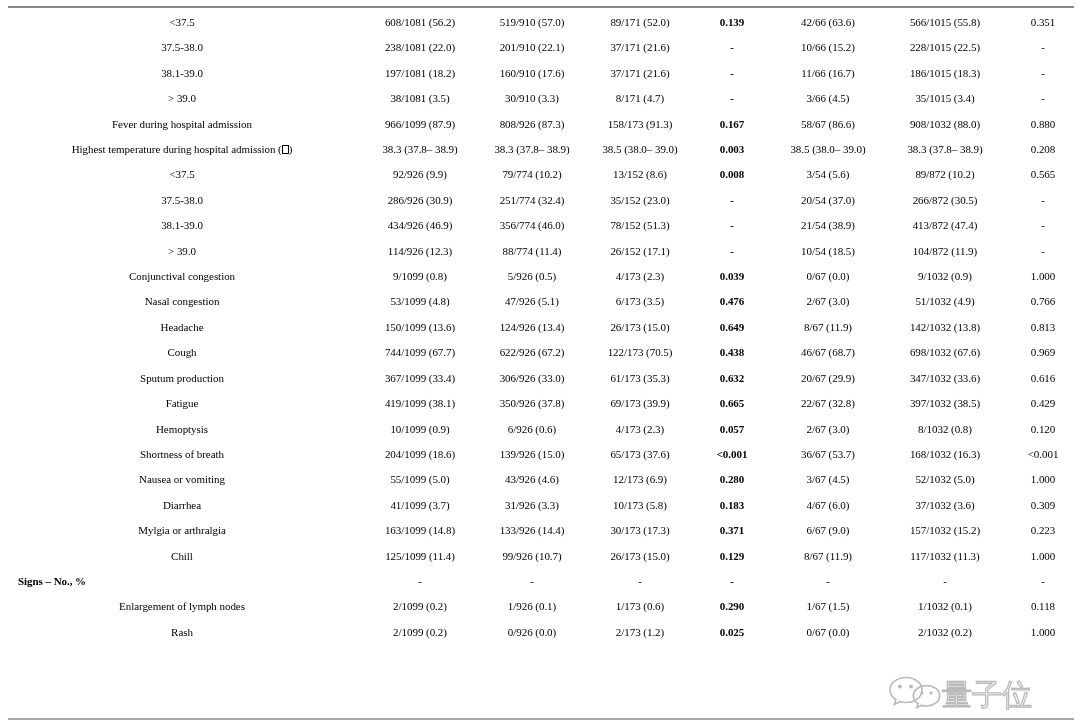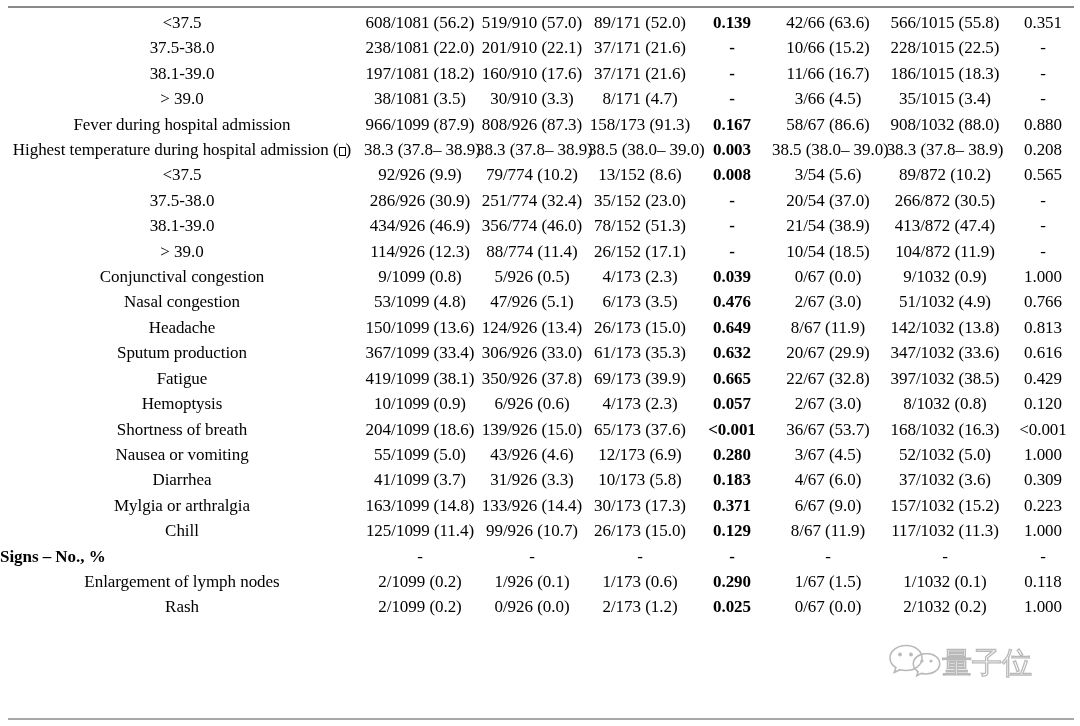--- a/index.html
+++ b/index.html
@@ -34,21 +34,21 @@
   .rule.top { top: 6px; }
   .rule.bottom { top: 718px; border-top: 2px solid #a8a8a8; }
 
   table.tbl {
     position: absolute;
     top: 10px;
     left: 0;
     width: 1080px;
     border-collapse: collapse;
     table-layout: fixed;
-    font-size: 17px;
+    font-size: 11px;
   }
 
   table.tbl td {
     padding: 0;
     height: 25.4px;
     line-height: 25.4px;
     vertical-align: middle;
     white-space: nowrap;
     overflow: visible;
     letter-spacing: -0.05px;
@@ -63,21 +63,21 @@
   col.c-d4    { width: 112px; }
   col.c-d5    { width: 122px; }
   col.c-p2    { width: 74px; }
 
   td.label {
     text-align: center;
     padding-right: 0;
   }
   td.label.bold {
     text-align: left;
-    padding-left: 0;
+    padding-left: 18px;
     font-weight: bold;
   }
   td.val {
     text-align: center;
   }
   
   td.d1 { padding-right: 8px; }
   td.d2 { padding-right: 6px; }
   td.d3 { padding-right: 4px; }
   td.p1 { padding-right: 2px; font-weight: bold; }
@@ -91,21 +91,21 @@
     height: 9px;
     border: 1px solid #000;
     vertical-align: -1px;
     box-sizing: border-box;
   }
 
   
   #watermark {
     position: absolute;
     left: 884px;
-    top: 637px;
+    top: 669px;
     width: 190px;
     height: 44px;
     pointer-events: none;
     opacity: 0.62;
   }
   #watermark svg { display: block; }
 </style>
 </head>
 <body>
 
@@ -249,20 +249,30 @@
           <td class="label">Headache</td>
           <td class="val d1">150/1099 (13.6)</td>
           <td class="val d2">124/926 (13.4)</td>
           <td class="val d3">26/173 (15.0)</td>
           <td class="val p1">0.649</td>
           <td class="val d4">8/67 (11.9)</td>
           <td class="val d5">142/1032 (13.8)</td>
           <td class="val p2">0.813</td>
         </tr>
         <tr>
+          <td class="label">Cough</td>
+          <td class="val d1">744/1099 (67.7)</td>
+          <td class="val d2">622/926 (67.2)</td>
+          <td class="val d3">122/173 (70.5)</td>
+          <td class="val p1">0.438</td>
+          <td class="val d4">46/67 (68.7)</td>
+          <td class="val d5">698/1032 (67.6)</td>
+          <td class="val p2">0.969</td>
+        </tr>
+        <tr>
           <td class="label">Sputum production</td>
           <td class="val d1">367/1099 (33.4)</td>
           <td class="val d2">306/926 (33.0)</td>
           <td class="val d3">61/173 (35.3)</td>
           <td class="val p1">0.632</td>
           <td class="val d4">20/67 (29.9)</td>
           <td class="val d5">347/1032 (33.6)</td>
           <td class="val p2">0.616</td>
         </tr>
         <tr>

